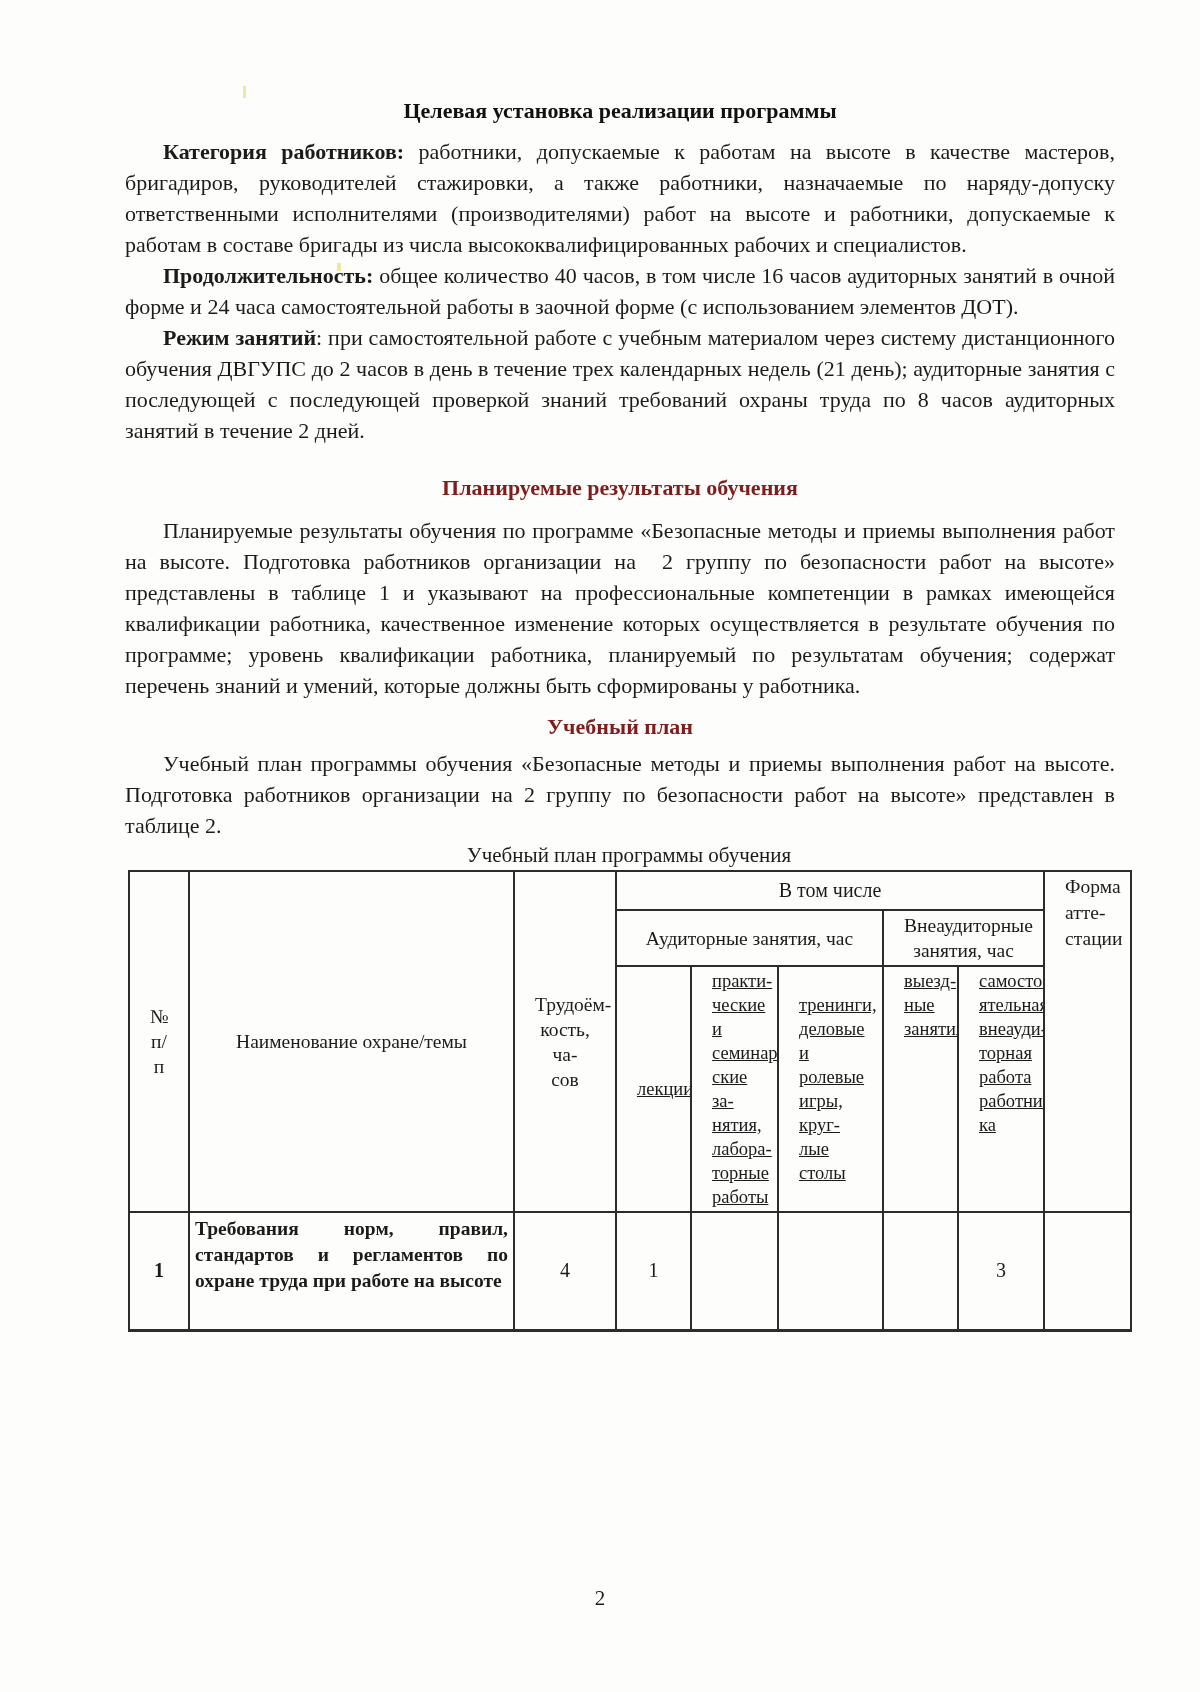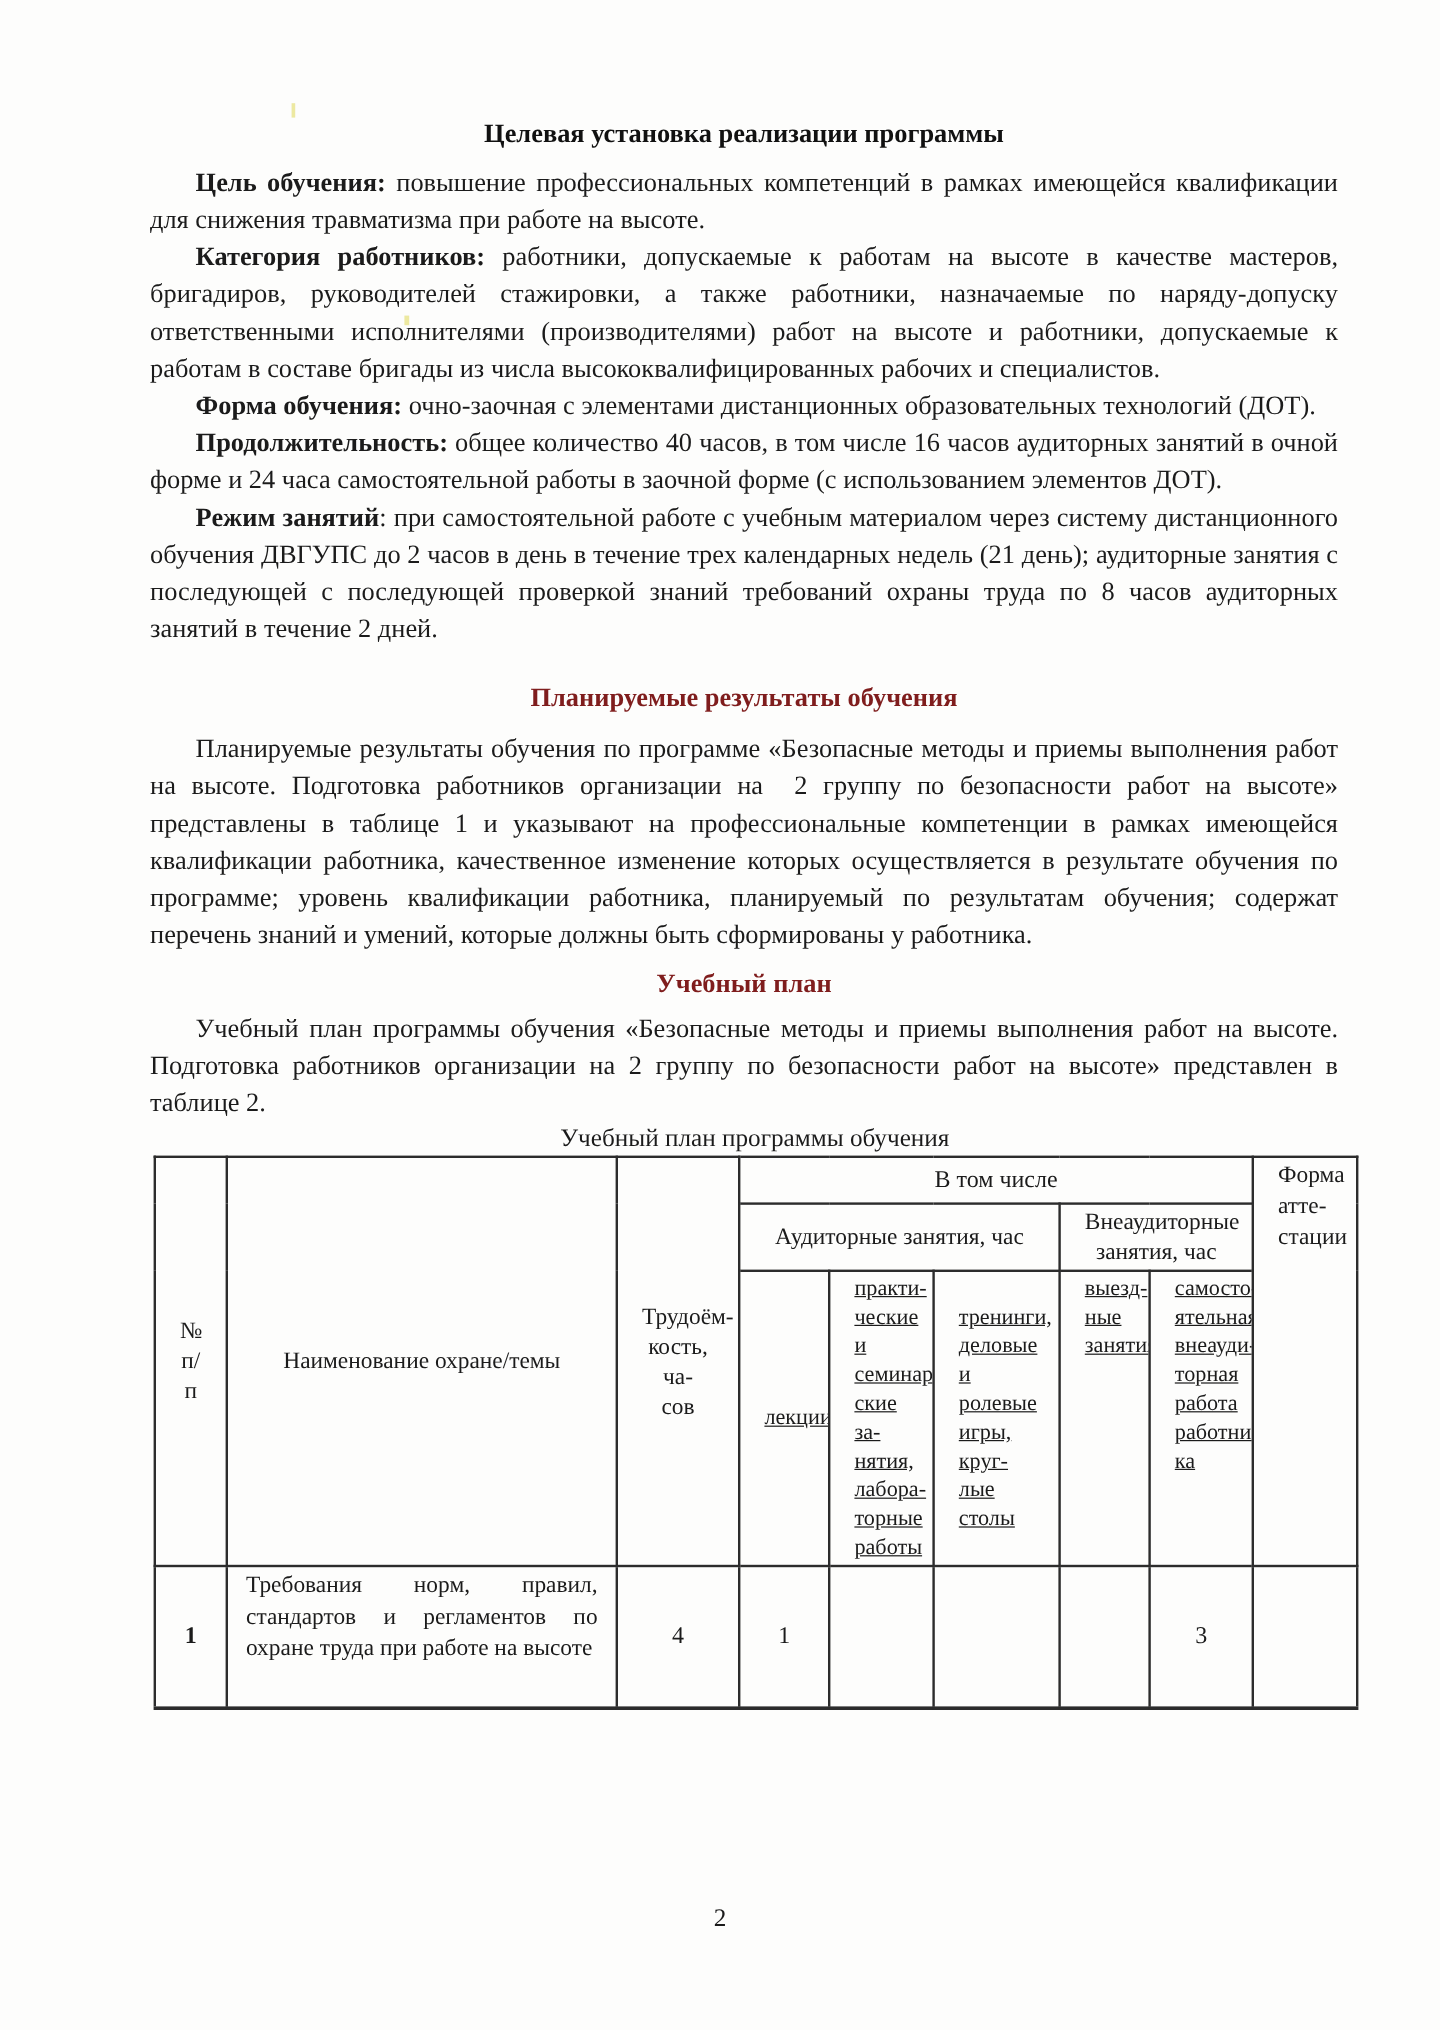--- a/index.html
+++ b/index.html
@@ -76,24 +76,24 @@
   th.h-main { font-size: 19.5px; text-align: center; vertical-align: middle; white-space: pre-line; line-height: 25px; }
   th.h-sub { height: 176px; font-size: 18.5px; line-height: 24px; white-space: pre-line; text-align: left; vertical-align: top; padding-top: 4px; text-decoration: underline; }
   th.h-sub.center { text-align: center; vertical-align: middle; }
   th.h-att { font-size: 19.5px; text-align: left; vertical-align: top; padding-top: 6px; white-space: pre-line; line-height: 26px; }
   tr.data-row { height: 118px; }
   tr.data-row td { vertical-align: middle; text-align: center; font-size: 20px; }
   tr.data-row td.cell-num { font-weight: bold; }
   tr.data-row td.cell-name {
     vertical-align: top;
     text-align: justify;
-    font-weight: normal;
+    font-weight: bold;
     font-size: 19.5px;
     line-height: 26px;
-    padding: 3px 15px;
+    padding: 3px 5px;
   }
 
   .page-number {
     position: absolute;
     top: 1586px;
     left: 0;
     width: 100%;
     text-align: center;
     font-size: 21px;
   }
@@ -105,25 +105,23 @@
 <body>
 
 <div class="page">
   <div class="speck s1"></div>
   <div class="speck s2"></div>
 
   <div class="content">
 
     <h1 class="doc-title">Целевая установка реализации программы</h1>
 
-    <p class="body-par"><span class="lead">Цель обучения:</span><span> повышение профессиональных компетенций в рамках имеющейся квалификации для снижения травматизма при работе на высоте.</span></p>
 
     <p class="body-par"><span class="lead">Категория работников:</span><span> работники, допускаемые к работам на высоте в качестве мастеров, бригадиров, руководителей стажировки, а также работники, назначаемые по наряду-допуску ответственными исполнителями (производителями) работ на высоте и работники, допускаемые к работам в составе бригады из числа высококвалифицированных рабочих и специалистов.</span></p>
 
-    <p class="body-par"><span class="lead">Форма обучения:</span><span> очно-заочная с элементами дистанционных образовательных технологий (ДОТ).</span></p>
 
     <p class="body-par"><span class="lead">Продолжительность:</span><span> общее количество 40 часов, в том числе 16 часов аудиторных занятий в очной форме и 24 часа самостоятельной работы в заочной форме (с использованием элементов ДОТ).</span></p>
 
     <p class="body-par"><span class="lead">Режим занятий</span><span>: при самостоятельной работе с учебным материалом через систему дистанционного обучения ДВГУПС до 2 часов в день в течение трех календарных недель (21 день); аудиторные занятия с последующей с последующей проверкой знаний требований охраны труда по 8 часов аудиторных занятий в течение 2 дней.</span></p>
 
     <h2 class="sec-heading">Планируемые результаты обучения</h2>
 
     <p class="body-par">Планируемые результаты обучения по программе «Безопасные методы и приемы выполнения работ на высоте. Подготовка работников организации на &nbsp;2 группу по безопасности работ на высоте» представлены в таблице 1 и указывают на профессиональные компетенции в рамках имеющейся квалификации работника, качественное изменение которых осуществляется в результате обучения по программе; уровень квалификации работника, планируемый по результатам обучения; содержат перечень знаний и умений, которые должны быть сформированы у работника.</p>
 
     <h2 class="sec-heading plan">Учебный план</h2>

